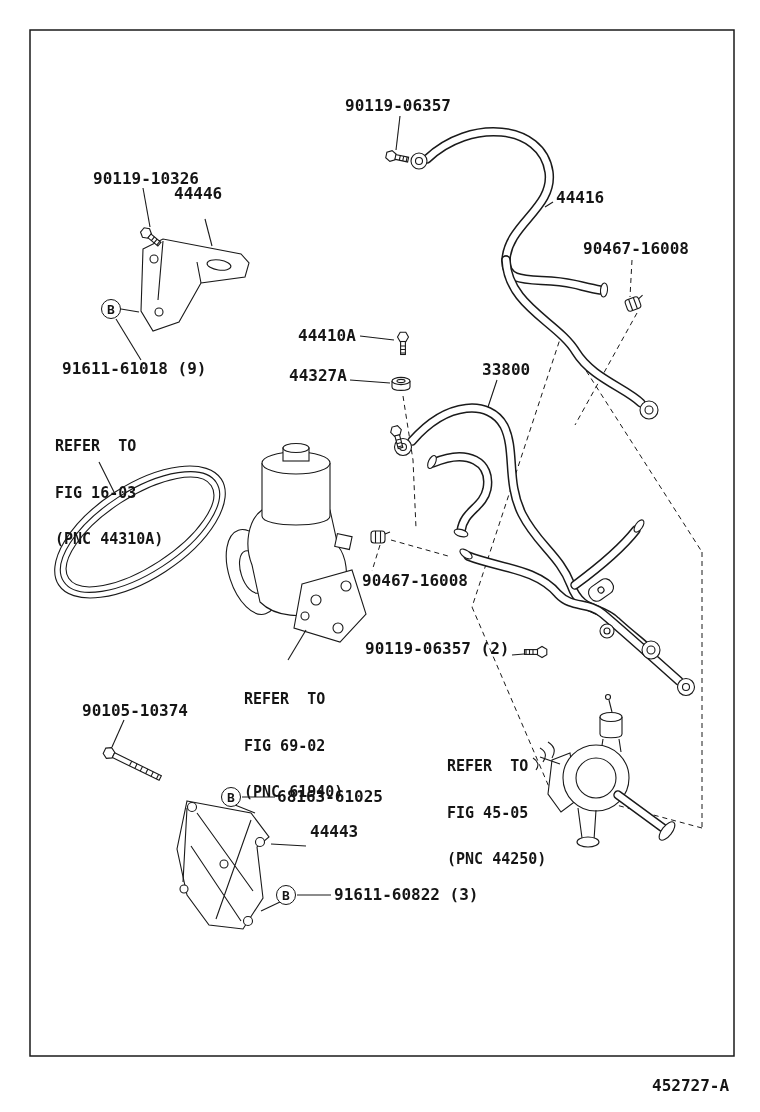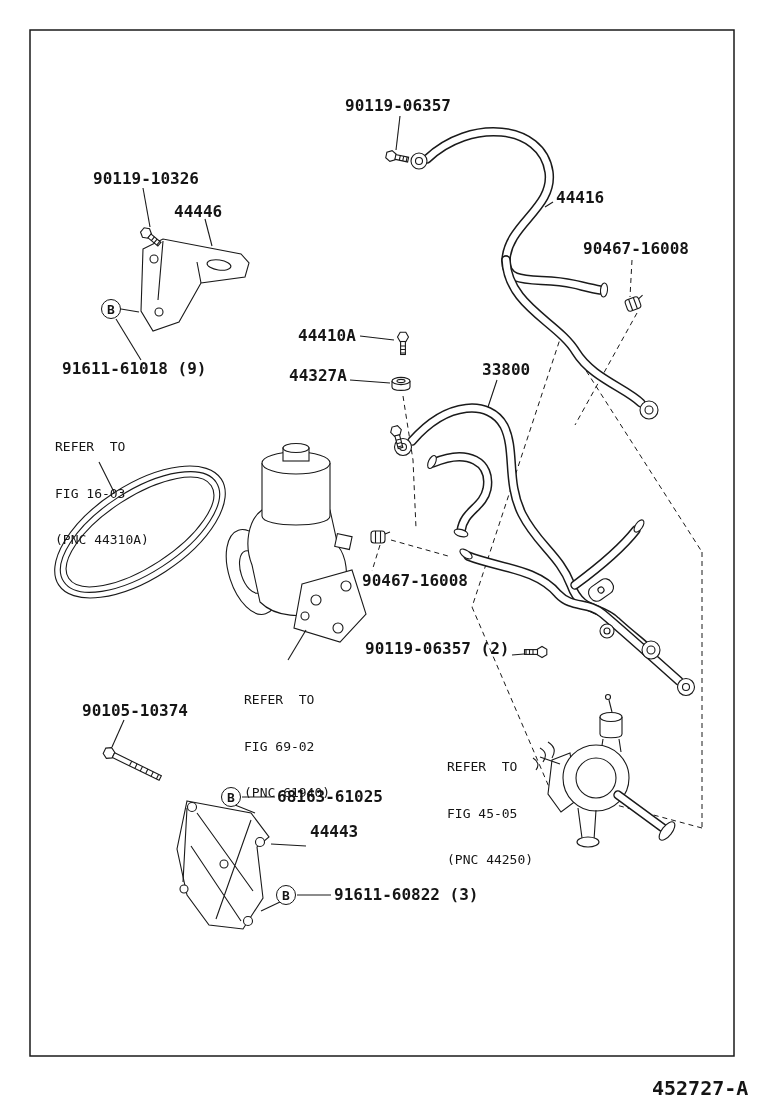--- a/index.html
+++ b/index.html
@@ -5,26 +5,26 @@
   html,body{margin:0;padding:0;background:#fff;}
   .page{position:relative;width:760px;height:1112px;background:#fff;overflow:hidden;
         font-family:"DejaVu Sans Mono",monospace;color:#151515;}
   svg{position:absolute;left:0;top:0;}
   .ln{stroke:#1a1a1a;fill:none;stroke-width:1.1;}
   .dsh{stroke:#1a1a1a;fill:none;stroke-width:1;stroke-dasharray:5 4;}
   .wht{fill:#ffffff;stroke:#1a1a1a;stroke-width:1.1;}
   .to{stroke:#1a1a1a;stroke-width:9.5;fill:none;stroke-linecap:round;}
   .ti{stroke:#ffffff;stroke-width:6.5;fill:none;stroke-linecap:round;}
   .lbl{position:absolute;font-size:16px;font-weight:bold;white-space:pre;line-height:16px;}
-  .ref{position:absolute;font-size:13px;font-weight:normal;white-space:pre;line-height:15.5px;}
+  .ref{position:absolute;font-size:15px;font-weight:bold;white-space:pre;line-height:15.5px;}
   .ref div{white-space:pre;}
   .bmark{position:absolute;width:20px;height:20px;border:1.5px solid #151515;border-radius:50%;
          box-sizing:border-box;display:flex;align-items:center;justify-content:center;
          font-size:13px;font-weight:bold;background:#fff;}
-  .code{position:absolute;font-size:20px;font-weight:bold;white-space:pre;}
+  .code{position:absolute;font-size:16px;font-weight:bold;white-space:pre;}
 </style>
 </head>
 <body>
 
 <div class="page">
 
 <svg width="760" height="1112" viewBox="0 0 760 1112">
   <defs>
     <g id="bolt">
       <path class="wht" d="M0,-5.5 L4.8,-2.8 L4.8,2.8 L0,5.5 L-4.8,2.8 L-4.8,-2.8 Z"></path>
@@ -193,21 +193,21 @@
     <path class="ln" d="M242,797 L275,797"></path>
     <path class="ln" d="M306,846 L271,844"></path>
     <path class="ln" d="M297,895 L331,895"></path>
     <path class="ln" d="M280,902 L261,911"></path>
   </g>
 </svg>
 
 <div class="lbl" style="left:345px;top:98px">90119-06357</div>
 <div class="lbl" style="left:556px;top:190px">44416</div>
 <div class="lbl" style="left:93px;top:171px">90119-10326</div>
-<div class="lbl" style="left:174px;top:204px">44446</div>
+<div class="lbl" style="left:174px;top:186px">44446</div>
 <div class="lbl" style="left:583px;top:241px">90467-16008</div>
 <div class="lbl" style="left:62px;top:361px">91611-61018 (9)</div>
 <div class="lbl" style="left:298px;top:328px">44410A</div>
 <div class="lbl" style="left:289px;top:368px">44327A</div>
 <div class="lbl" style="left:482px;top:362px">33800</div>
 <div class="lbl" style="left:362px;top:573px">90467-16008</div>
 <div class="lbl" style="left:365px;top:641px">90119-06357 (2)</div>
 <div class="lbl" style="left:82px;top:703px">90105-10374</div>
 <div class="lbl" style="left:277px;top:789px">68163-61025</div>
 <div class="lbl" style="left:310px;top:824px">44443</div>

